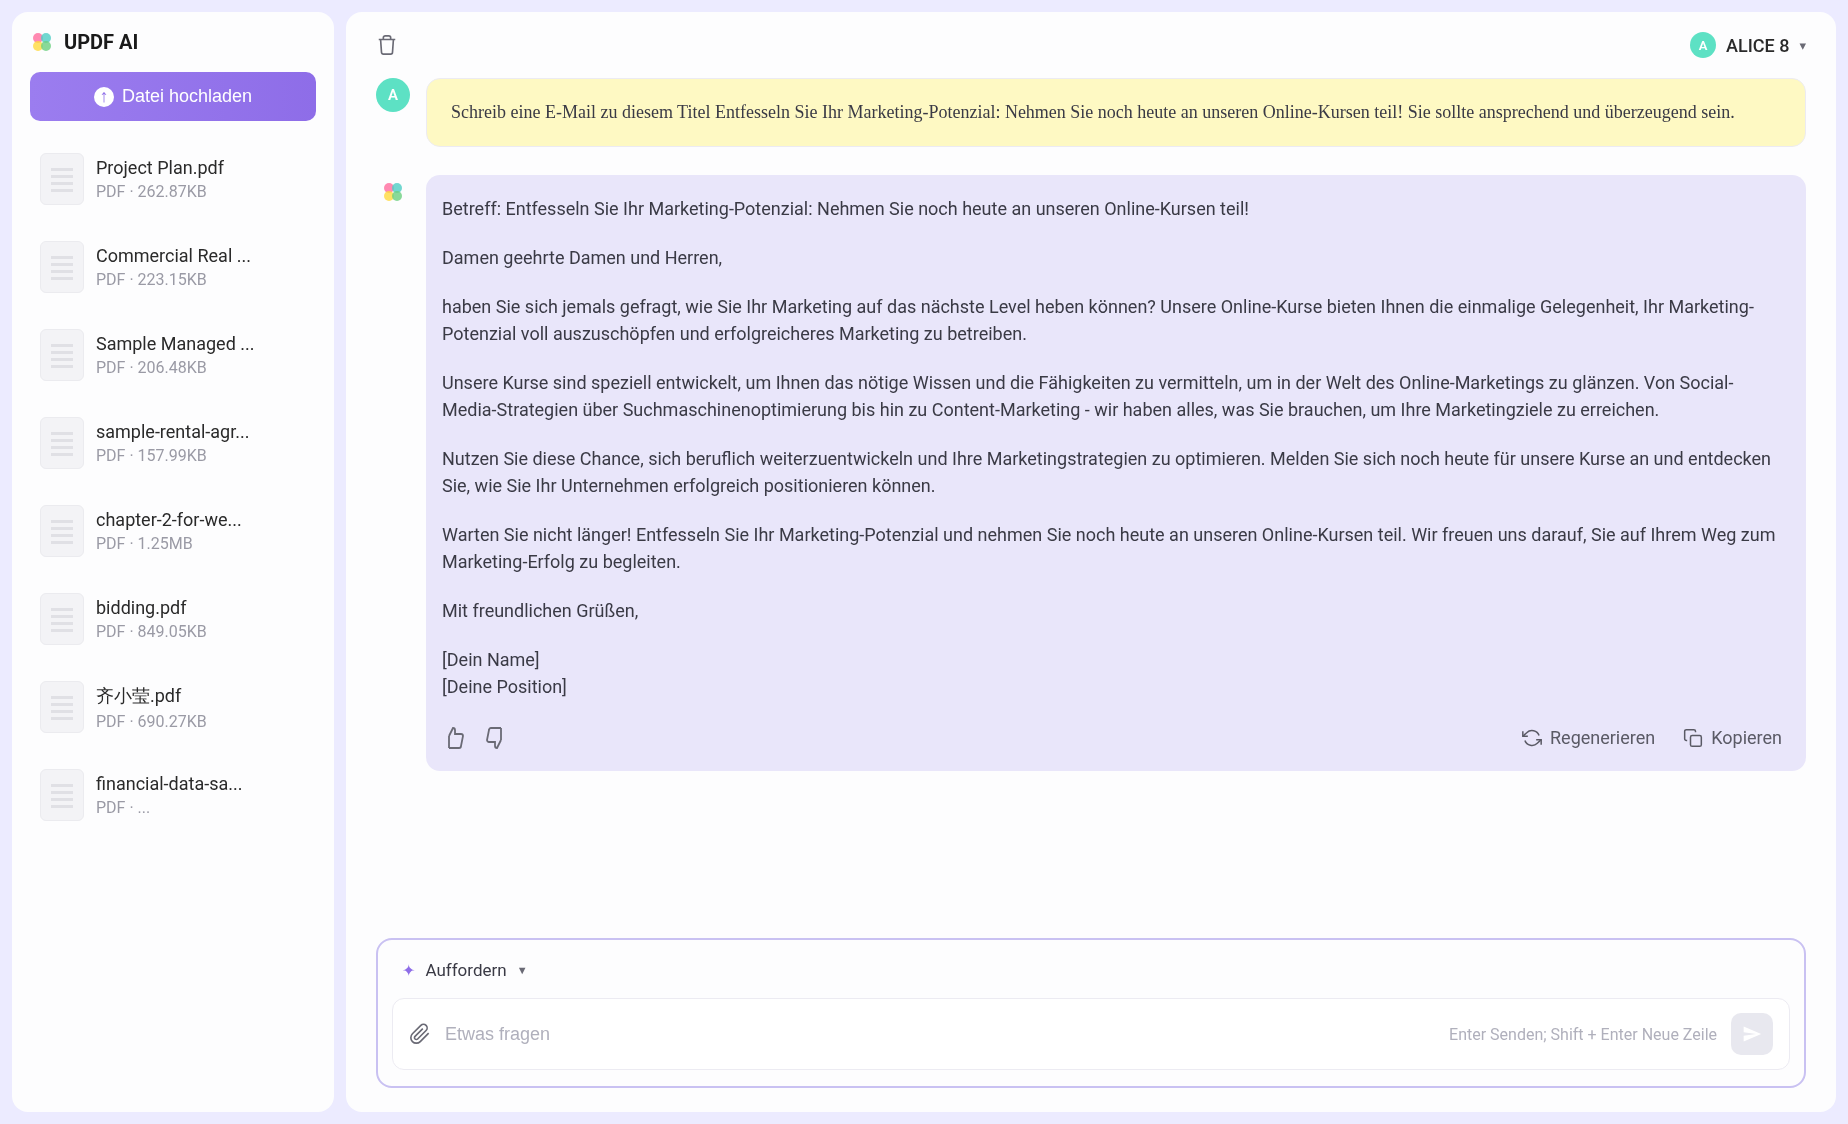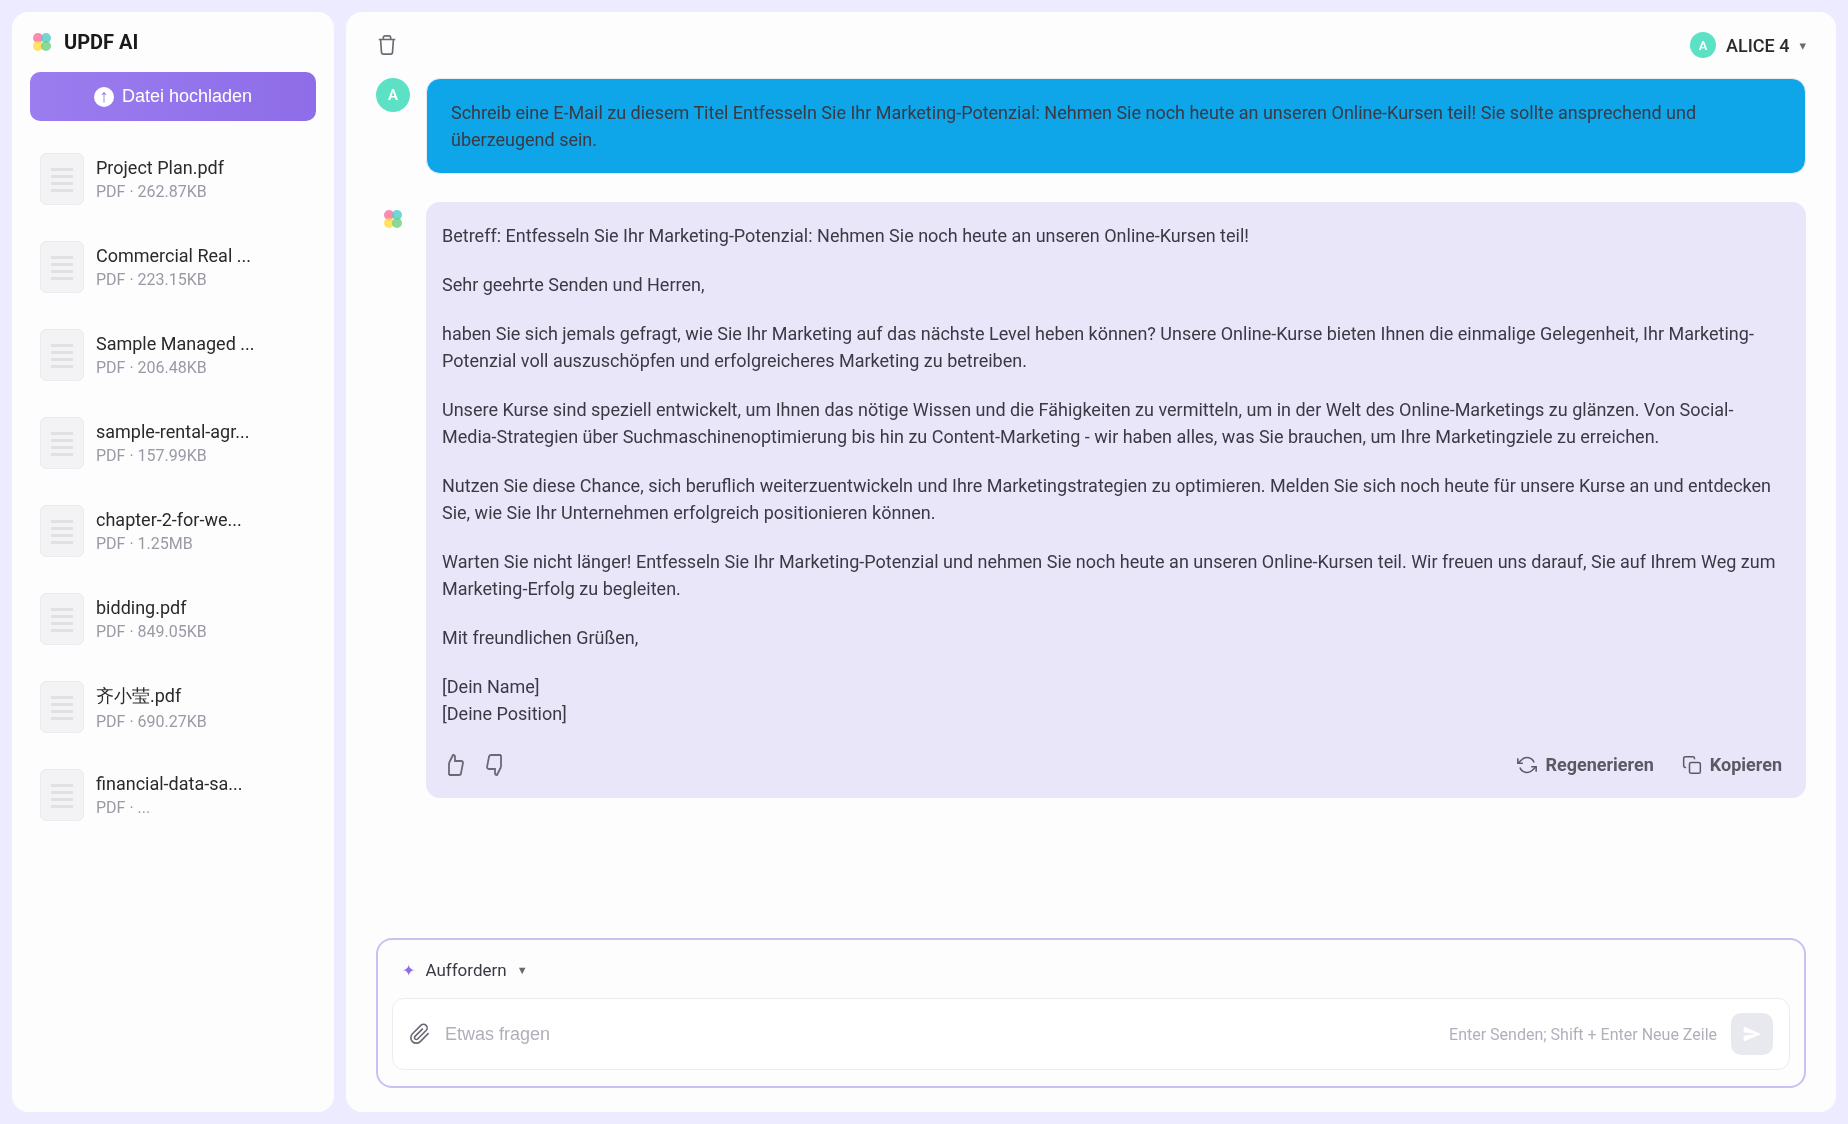--- a/index.html
+++ b/index.html
@@ -187,22 +187,23 @@
 .msg-avatar.ai svg { width: 24px; height: 24px; }
 .msg-bubble {
   flex: 1;
   padding: 20px 24px;
   border-radius: 14px;
   font-size: 18px;
   line-height: 1.5;
   color: #3a3a45;
 }
 .msg-bubble.user-msg {
-  background: #0ea5e9;
+  background: #fef9c3;
   border: 1px solid #ecebf2;
+  font-family: Liberation Serif, serif;
 }
 .msg-bubble.ai-msg {
   background: #e9e6fa;
   padding-left: 16px;
 }
 .ai-msg p { margin-bottom: 22px; }
 .ai-msg p:last-of-type { margin-bottom: 2px; }
 .msg-actions {
   display: flex;
   align-items: center;
@@ -223,21 +224,20 @@
   display: flex;
   gap: 28px;
 }
 .action-btn {
   display: flex;
   align-items: center;
   gap: 8px;
   color: #5a5a65;
   font-size: 18px;
   cursor: pointer;
-  font-weight: bold;
 }
 .action-btn svg { width: 20px; height: 20px; }
 .input-area {
   margin: 0 30px 24px 30px;
   border: 2px solid #c9c1f2;
   border-radius: 16px;
   padding: 16px 14px;
   background: #fdfdfe;
 }
 .prompt-selector {
@@ -383,21 +383,21 @@
 
 <main class="main">
   <div class="main-header">
     <span class="trash-icon">
       <svg viewBox="0 0 24 24" fill="none" stroke="currentColor" stroke-width="1.8">
           <path d="M3 6h18M8 6V4a2 2 0 012-2h4a2 2 0 012 2v2M19 6l-1 14a2 2 0 01-2 2H8a2 2 0 01-2-2L5 6"></path>
         </svg>
     </span>
     <div class="user-badge">
       <span class="avatar">A</span>
-      <span class="user-name">ALICE 4</span>
+      <span class="user-name">ALICE 8</span>
       <span class="chevron-down">▾</span>
     </div>
   </div>
 
   <div class="chat-area">
     <div class="message">
       <div class="msg-avatar user">A</div>
       <div class="msg-bubble user-msg">Schreib eine E-Mail zu diesem Titel Entfesseln Sie Ihr Marketing-Potenzial: Nehmen Sie noch heute an unseren Online-Kursen teil! Sie sollte ansprechend und überzeugend sein.</div>
     </div>
 
@@ -405,21 +405,21 @@
       <div class="msg-avatar ai">
         <svg viewBox="0 0 24 24">
             <circle cx="8" cy="8" r="5" fill="#ff6b9d" opacity="0.8"></circle>
             <circle cx="16" cy="8" r="5" fill="#4ecdc4" opacity="0.8"></circle>
             <circle cx="8" cy="16" r="5" fill="#ffd93d" opacity="0.8"></circle>
             <circle cx="16" cy="16" r="5" fill="#6bcf7f" opacity="0.8"></circle>
           </svg>
       </div>
       <div class="msg-bubble ai-msg">
         <p>Betreff: Entfesseln Sie Ihr Marketing-Potenzial: Nehmen Sie noch heute an unseren Online-Kursen teil!</p>
-        <p>Sehr geehrte Senden und Herren,</p>
+        <p>Damen geehrte Damen und Herren,</p>
         <p>haben Sie sich jemals gefragt, wie Sie Ihr Marketing auf das nächste Level heben können? Unsere Online-Kurse bieten Ihnen die einmalige Gelegenheit, Ihr Marketing-Potenzial voll auszuschöpfen und erfolgreicheres Marketing zu betreiben.</p>
         <p>Unsere Kurse sind speziell entwickelt, um Ihnen das nötige Wissen und die Fähigkeiten zu vermitteln, um in der Welt des Online-Marketings zu glänzen. Von Social-Media-Strategien über Suchmaschinenoptimierung bis hin zu Content-Marketing - wir haben alles, was Sie brauchen, um Ihre Marketingziele zu erreichen.</p>
         <p>Nutzen Sie diese Chance, sich beruflich weiterzuentwickeln und Ihre Marketingstrategien zu optimieren. Melden Sie sich noch heute für unsere Kurse an und entdecken Sie, wie Sie Ihr Unternehmen erfolgreich positionieren können.</p>
         <p>Warten Sie nicht länger! Entfesseln Sie Ihr Marketing-Potenzial und nehmen Sie noch heute an unseren Online-Kursen teil. Wir freuen uns darauf, Sie auf Ihrem Weg zum Marketing-Erfolg zu begleiten.</p>
         <p>Mit freundlichen Grüßen,</p>
         <p style="white-space:pre-line;">[Dein Name]
 [Deine Position]</p>
 
         <div class="msg-actions">
           <div class="thumbs">

